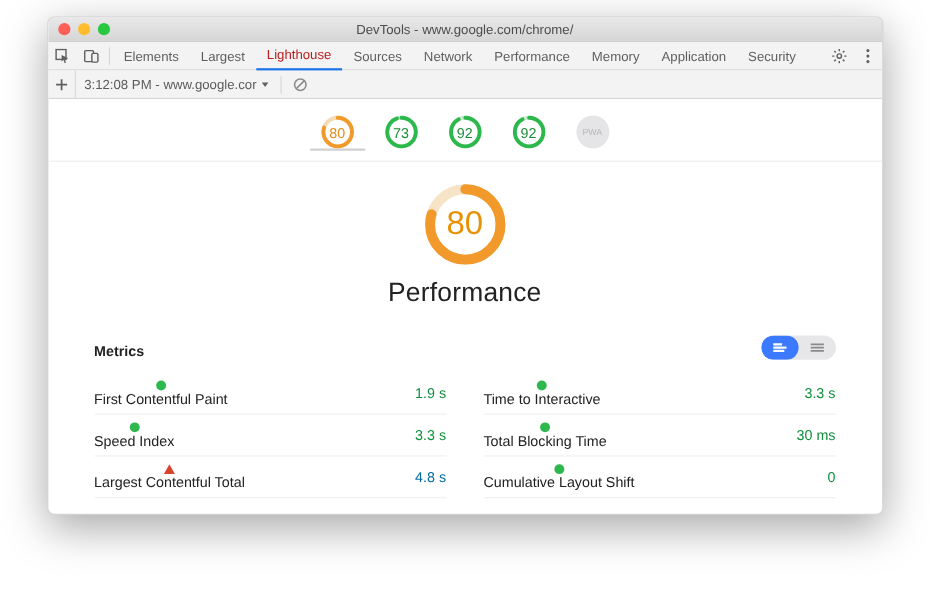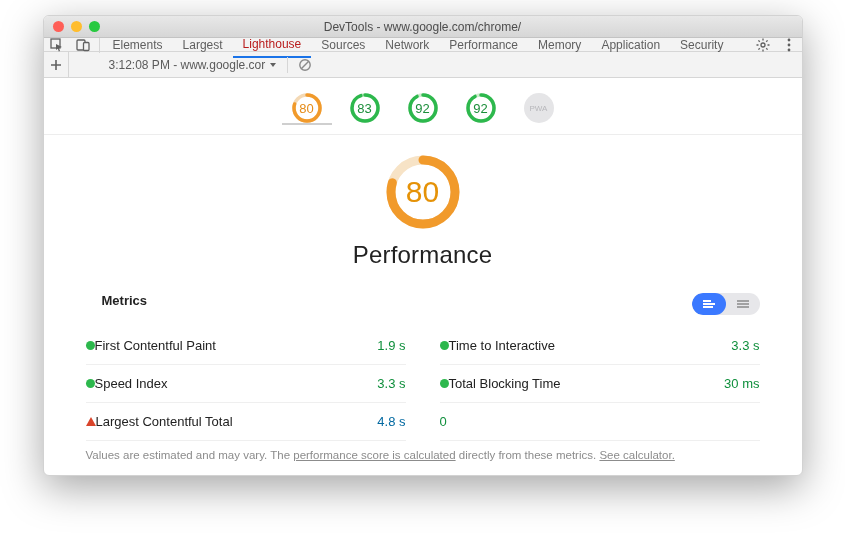--- a/index.html
+++ b/index.html
@@ -34,21 +34,21 @@
   .dot.yellow { background: #ffbd2e; }
   .dot.green { background: #28c940; }
   .title-text {
     position: absolute; left: 0; right: 0; text-align: center;
     font-size: 12px; color: #4d4d4d; pointer-events: none;
   }
   
   .devtabs {
     display: flex;
     align-items: center;
-    height: 14px;
+    height: 26px;
     background: #f3f3f3;
     border-bottom: 1px solid #d6d6d6;
     font-size: 12px;
     color: #5f5f5f;
   }
   .devtabs .icon-btn {
     width: 26px; height: 26px; display: flex; align-items: center; justify-content: center;
     color: #606060;
   }
   .devtabs .sep { width: 1px; height: 16px; background: #d6d6d6; margin: 0 3px; }
@@ -60,21 +60,21 @@
   
   .toolbar2 {
     display: flex; align-items: center; height: 26px;
     background: #f3f3f3; border-bottom: 1px solid #d6d6d6;
     font-size: 12px; color: #5f5f5f;
   }
   .tb2-btn {
     width: 25px; height: 26px; display:flex; align-items:center; justify-content:center;
     border-right: 1px solid #d6d6d6; color:#606060;
   }
-  .tb2-label { padding: 0 6px 0 8px; color:#5b5b5b; display:flex; align-items:center; gap:4px;margin-left:32px;}
+  .tb2-label { padding: 0 6px 0 8px; color:#5b5b5b; display:flex; align-items:center; gap:4px;}
   .tb2-sep { width:1px; height:16px; background:#d6d6d6; margin:0 4px; }
   
   .urlbar {
     display:flex; align-items:center; height: 34px;
     padding: 0 8px; border-bottom: 1px solid #ececec;
   }
   .lh-badge {
     width: 18px; height: 18px; background: #ff6a2e; border-radius: 2px;
     display:flex; align-items:center; justify-content:center; color:#fff; font-size:10px; font-weight:700;
     margin-right: 10px;
@@ -96,44 +96,43 @@
     position:absolute; height:2px; background:#cfcfcf; bottom:-1px; width:50px;
   }
   
   .bigwrap { text-align:center; padding: 18px 0 8px; }
   .biggauge { width:78px; height:78px; margin: 0 auto; position:relative; }
   .biggauge .num { position:absolute; inset:0; display:flex; align-items:center; justify-content:center;
     font-size: 30px; color:#e59207; font-weight:400;}
   .bigtitle { font-size: 24px; color:#222; font-weight:300; margin-top: 10px; letter-spacing: 0.2px;}
   
   .metrics-head {
-    display:flex; align-items:flex-start; justify-content:space-between;
+    display:flex; align-items:flex-end; justify-content:space-between;
     padding: 16px 42px 6px;
-    margin-left: 16px;
   }
   .metrics-title { font-size:13px; font-weight:700; color:#222; }
   .toggle-pill {
     display:flex; background:#e7e7ea; border-radius: 16px; overflow:hidden;
   }
   .toggle-pill .half {
     width:34px; height:22px; display:flex; align-items:center; justify-content:center;
   }
   .toggle-pill .half.active { background:#3b79ff; color:#fff; border-radius:16px;}
   .toggle-pill .half svg line { stroke: currentColor; }
   .toggle-pill .half:not(.active) { color:#8a8a8a; }
   .metrics-grid {
     display:grid; grid-template-columns: 1fr 1fr; column-gap: 34px;
     padding: 6px 42px 0;
   }
   .metric {
     display:flex; align-items:center; justify-content:space-between;
     height: 38px; border-bottom: 1px solid #efefef;
     font-size: 13px;
   }
-  .metric .left { display:flex; align-items:center; gap:0; }
+  .metric .left { display:flex; align-items:center; gap:0;flex-direction:column; }
   .mdot { width:9px; height:9px; border-radius:50%; background:#2db84d; }
   .mtri { width:0; height:0; border-left:5px solid transparent; border-right:5px solid transparent;
           border-bottom:9px solid #d9442b; }
   .metric .val.green { color:#0f8f3c; }
   .metric .val.orange { color:#0369a1; }
   .foot {
     padding: 8px 42px 0;
     font-size: 11.5px; color:#8c8c8c;
   }
   .foot .u { text-decoration: underline; color:#8c8c8c; }
@@ -235,21 +234,21 @@
             <circle cx="16" cy="16" r="13" fill="none" stroke="#f19a2b" stroke-width="3.5" stroke-dasharray="65 82" transform="rotate(-90 16 16)" stroke-linecap="round"></circle>
           </svg>
         <span class="num" style="color:#e58b17">80</span>
         <div class="nav-underline" style="left:-9px;"></div>
       </div>
       <div class="gauge">
         <svg width="32" height="32" viewBox="0 0 32 32">
             <circle cx="16" cy="16" r="13" fill="none" stroke="#cdeccd" stroke-width="3.5"></circle>
             <circle cx="16" cy="16" r="13" fill="none" stroke="#2db84d" stroke-width="3.5" stroke-dasharray="77 82" transform="rotate(-90 16 16)" stroke-linecap="round"></circle>
           </svg>
-        <span class="num" style="color:#1b8e3a">83</span>
+        <span class="num" style="color:#1b8e3a">73</span>
       </div>
       <div class="gauge">
         <svg width="32" height="32" viewBox="0 0 32 32">
             <circle cx="16" cy="16" r="13" fill="none" stroke="#cdeccd" stroke-width="3.5"></circle>
             <circle cx="16" cy="16" r="13" fill="none" stroke="#2db84d" stroke-width="3.5" stroke-dasharray="75 82" transform="rotate(-90 16 16)" stroke-linecap="round"></circle>
           </svg>
         <span class="num" style="color:#1b8e3a">92</span>
       </div>
       <div class="gauge">
         <svg width="32" height="32" viewBox="0 0 32 32">
@@ -327,22 +326,23 @@
         <span class="val green">30 ms</span>
       </div>
       <div class="metric">
         <div class="left">
             <span class="mtri"></span>
           <span>Largest Contentful Total</span>
           </div>
         <span class="val orange">4.8 s</span>
       </div>
       <div class="metric">
+        <div class="left">
+            <span class="mdot"></span>
+          <span>Cumulative Layout Shift</span>
+          </div>
         <span class="val green">0</span>
       </div>
     </div>
 
-    <div class="foot">
-      <span>Values are estimated and may vary. The </span><span class="u">performance score is calculated</span><span> directly from these metrics. </span><span class="u">See calculator.</span>
-    </div>
 
   </div>
 </div>
 
 </body></html>

